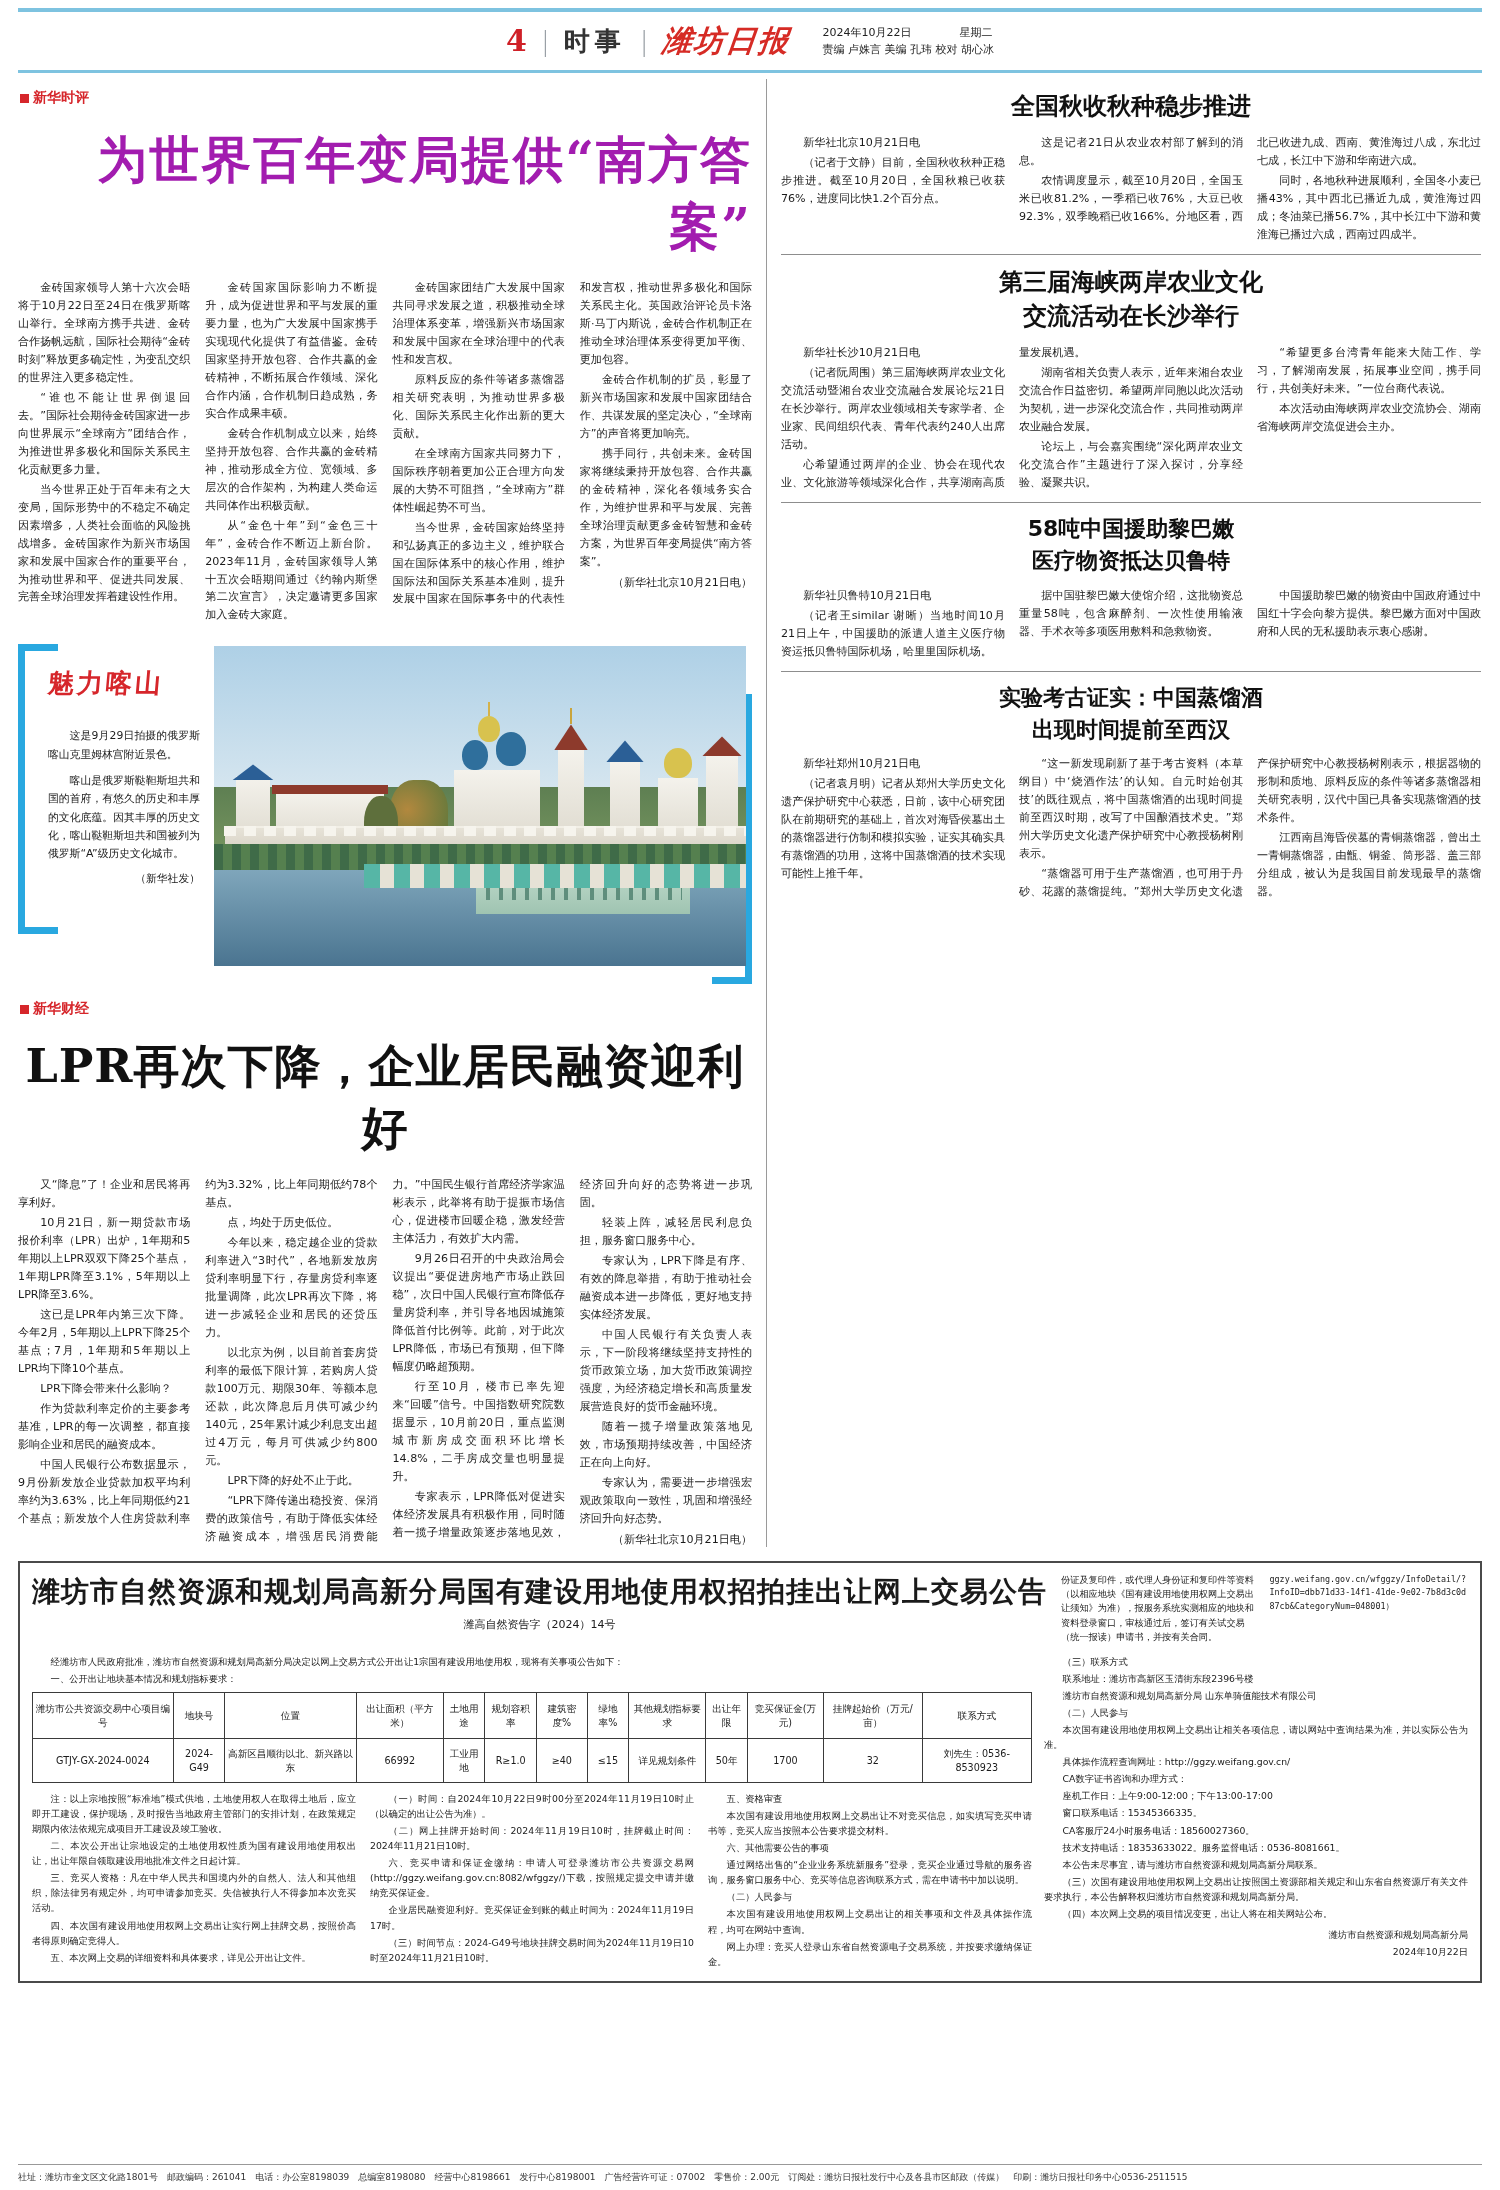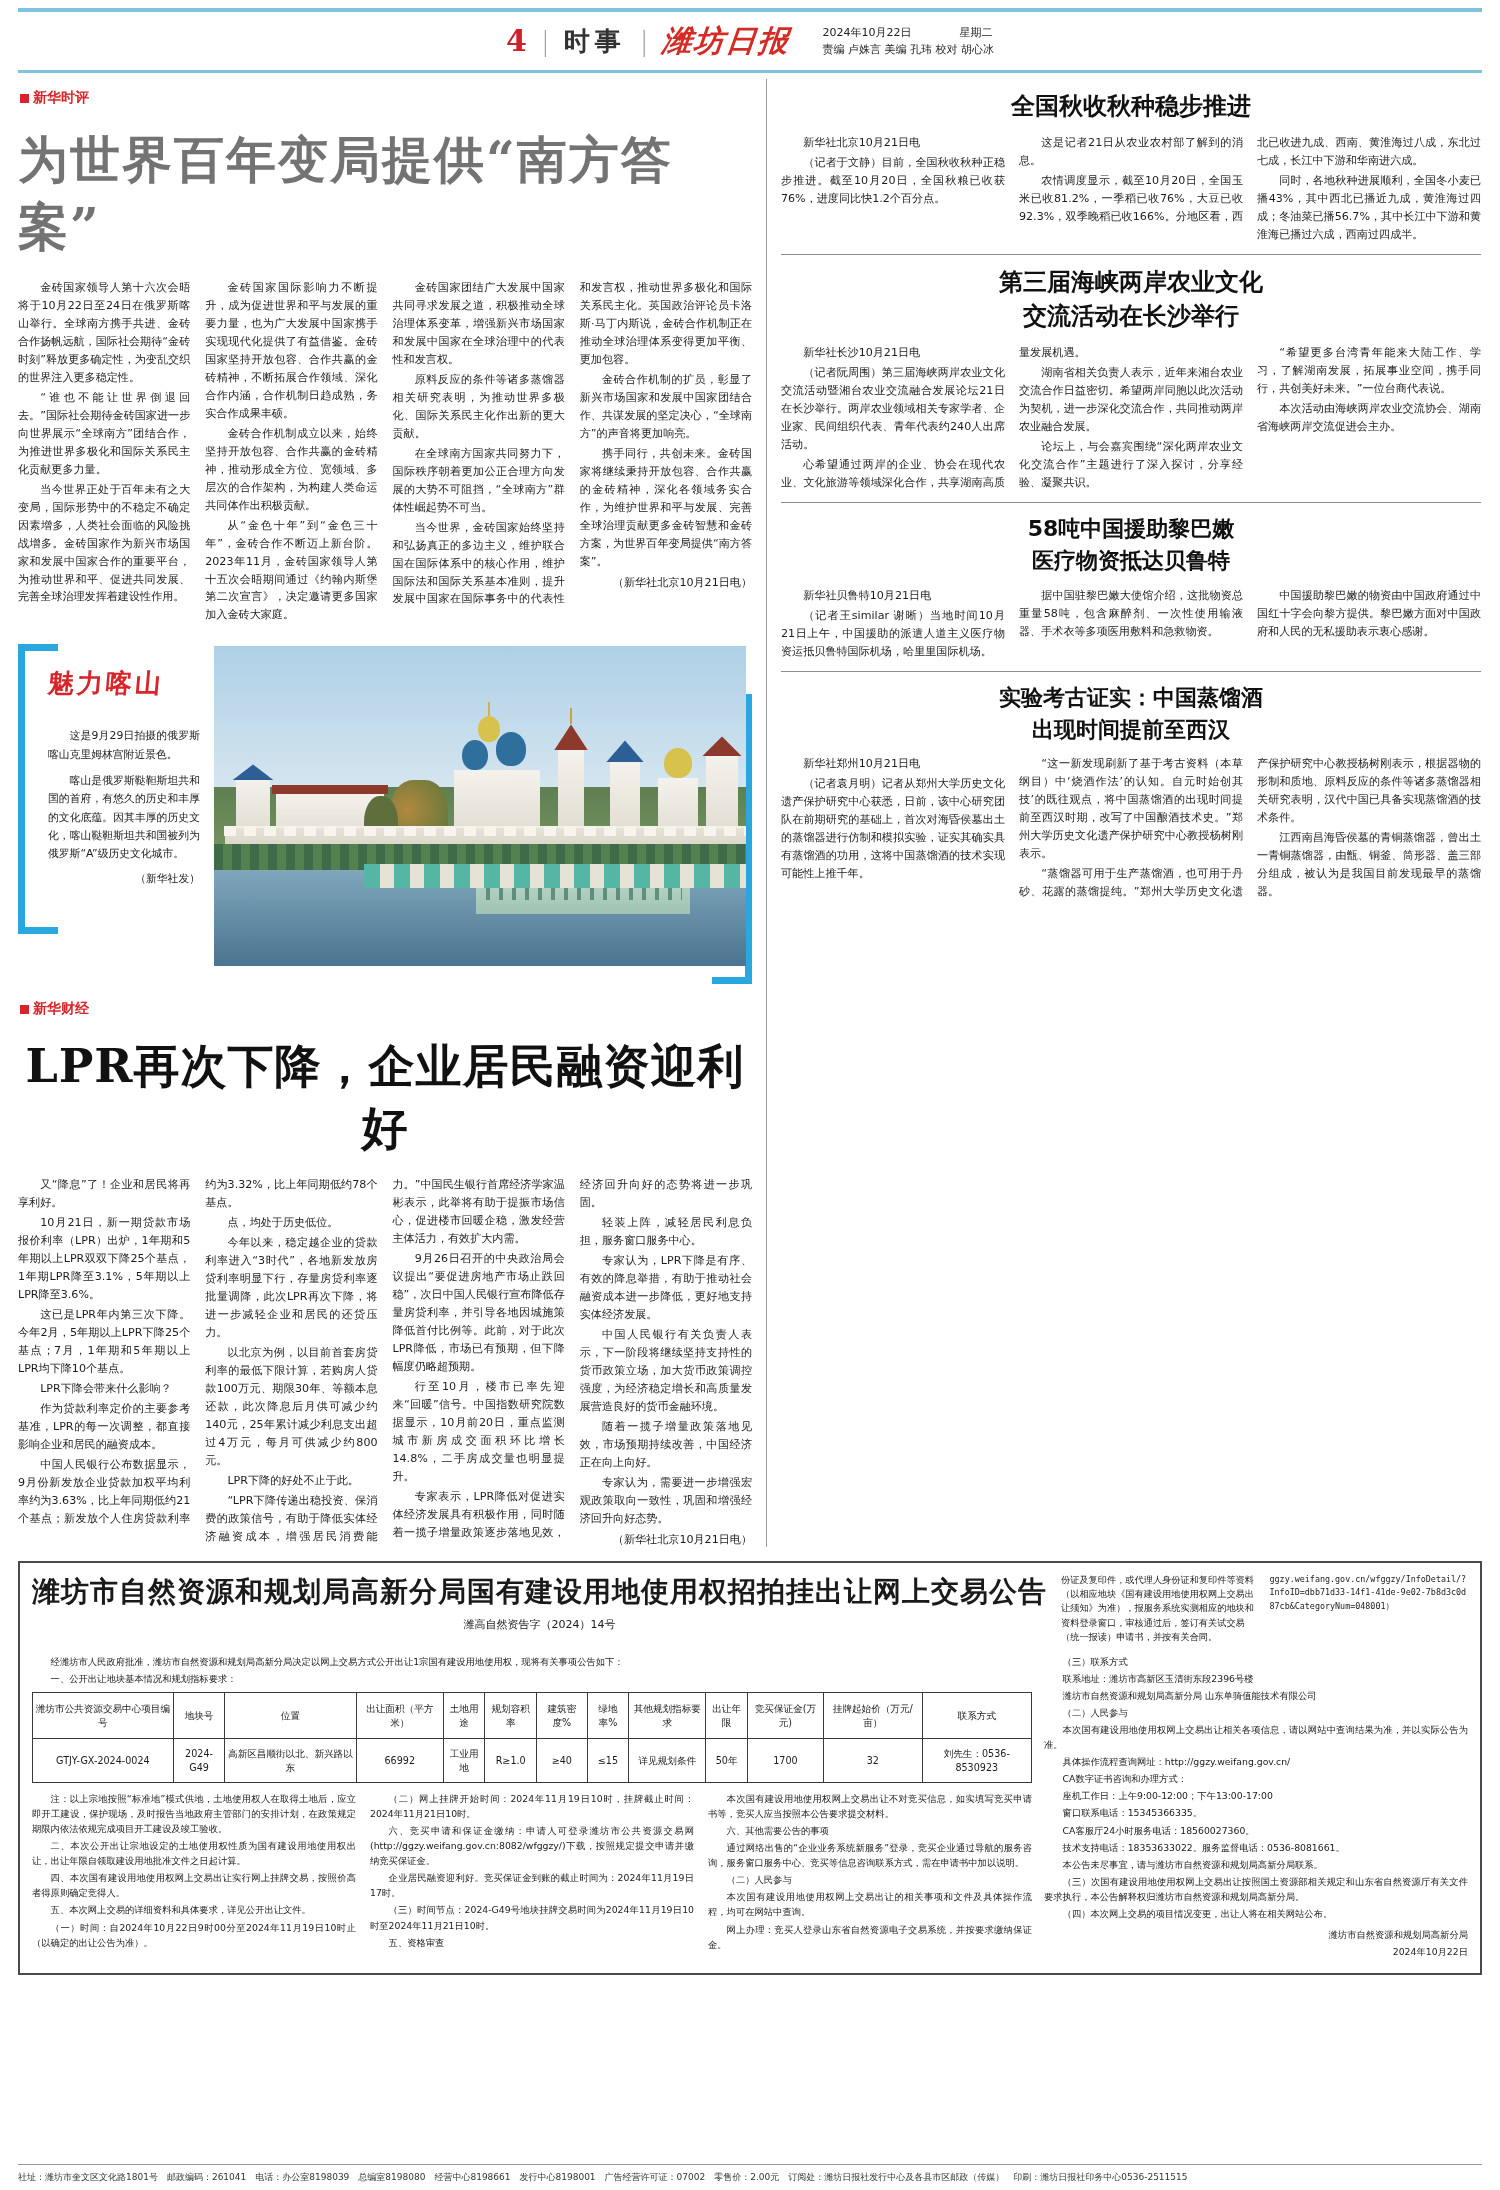--- a/index.html
+++ b/index.html
@@ -51,22 +51,22 @@
 
   
   .tag {
     display:inline-flex; align-items:center; gap:4px;
     color:#d6262b; font-weight:bold; font-size:14px; margin:10px 0 4px 2px;
   }
   .tag::before { content:""; width:9px; height:9px; background:#d6262b; display:inline-block; }
 
   h1.lead-title {
     font-family:"DejaVu Serif","Liberation Serif",serif;
-    font-size:50px; font-weight:bold; text-align:left;
-    letter-spacing:2px; margin:16px 0 18px 0; color:#737373;
+    font-size:50px; font-weight:bold; text-align:right;
+    letter-spacing:2px; margin:16px 0 18px 0; color:#a21caf;
   }
   h2.lpr-title {
     font-family:"DejaVu Serif","Liberation Serif",serif;
     font-size:46px; font-weight:bold; text-align:center;
     letter-spacing:1px; margin:14px 0 16px 0; color:#111;
   }
 
   .cols4 { column-count:4; column-gap:15px; column-rule:0; }
   .cols3 { column-count:3; column-gap:14px; }
 
@@ -402,20 +402,21 @@
               <td>1700</td>
               <td>32</td>
               <td>刘先生：0536-8530923</td>
             </tr>
           </tbody>
         </table>
 
         <div class="cols3">
           <p class="fine">注：以上宗地按照“标准地”模式供地，土地使用权人在取得土地后，应立即开工建设，保护现场，及时报告当地政府主管部门的安排计划，在政策规定期限内依法依规完成项目开工建设及竣工验收。</p>
           <p class="fine">二、本次公开出让宗地设定的土地使用权性质为国有建设用地使用权出让，出让年限自领取建设用地批准文件之日起计算。</p>
+          <p class="fine">三、竞买人资格：凡在中华人民共和国境内外的自然人、法人和其他组织，除法律另有规定外，均可申请参加竞买。失信被执行人不得参加本次竞买活动。</p>
           <p class="fine">四、本次国有建设用地使用权网上交易出让实行网上挂牌交易，按照价高者得原则确定竞得人。</p>
           <p class="fine">五、本次网上交易的详细资料和具体要求，详见公开出让文件。</p>
           <p class="fine">（一）时间：自2024年10月22日9时00分至2024年11月19日10时止（以确定的出让公告为准）。</p>
           <p class="fine">（二）网上挂牌开始时间：2024年11月19日10时，挂牌截止时间：2024年11月21日10时。</p>
           <p class="fine">六、竞买申请和保证金缴纳：申请人可登录潍坊市公共资源交易网(http://ggzy.weifang.gov.cn:8082/wfggzy/)下载，按照规定提交申请并缴纳竞买保证金。</p>
           <p class="fine">企业居民融资迎利好。竞买保证金到账的截止时间为：2024年11月19日17时。</p>
           <p class="fine">（三）时间节点：2024-G49号地块挂牌交易时间为2024年11月19日10时至2024年11月21日10时。</p>
           <p class="fine">五、资格审查</p>
           <p class="fine">本次国有建设用地使用权网上交易出让不对竞买信息，如实填写竞买申请书等，竞买人应当按照本公告要求提交材料。</p>
           <p class="fine">六、其他需要公告的事项</p>

